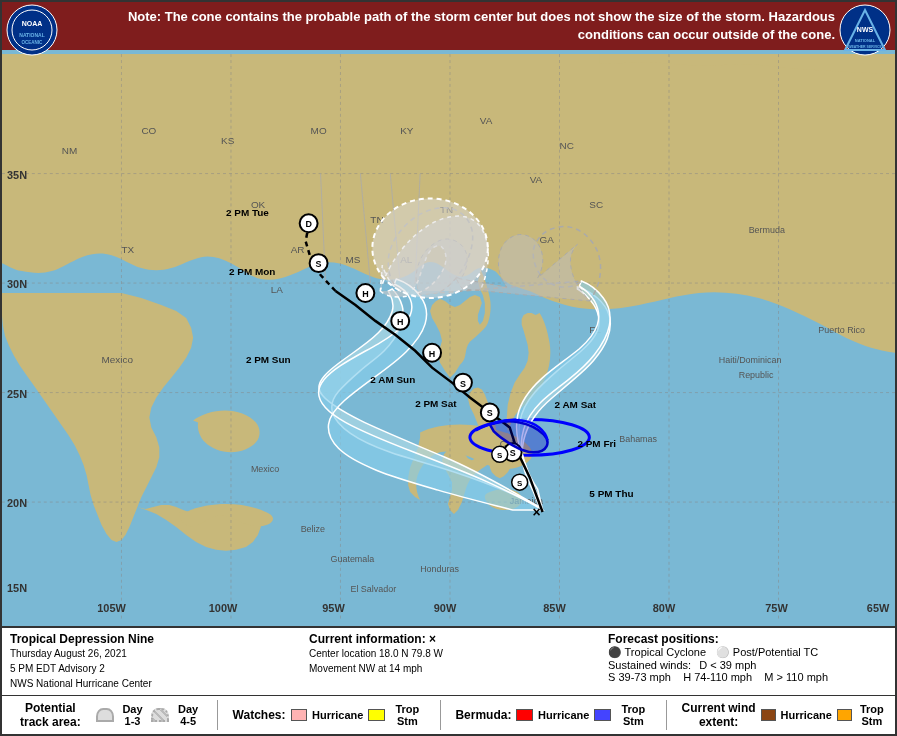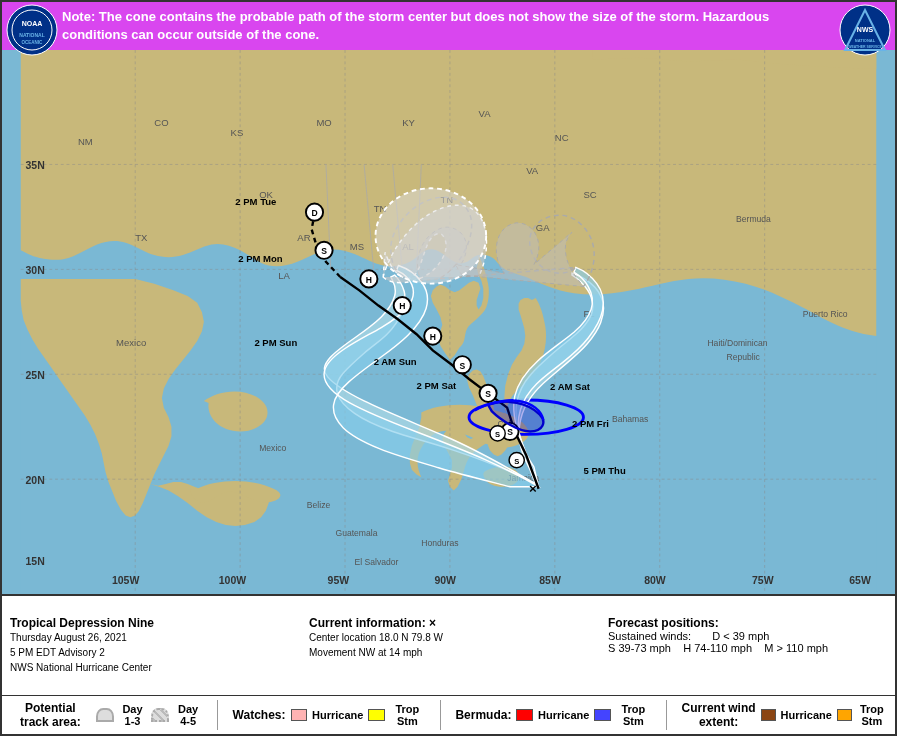--- a/index.html
+++ b/index.html
@@ -12,23 +12,23 @@
     }
     .outer {
       width: 897px;
       height: 736px;
       display: flex;
       flex-direction: column;
       border: 2px solid #333;
     }
     
     .notice-bar {
-      background: #d946ef;
+      background: #7f1d1d;
       color: #fff;
-      text-align: left;
+      text-align: right;
       font-size: 13px;
       font-weight: bold;
       padding: 6px 60px;
       position: relative;
       z-index: 10;
       line-height: 1.4;
     }
     .noaa-logo {
       position: absolute;
       left: 4px;
@@ -62,21 +62,21 @@
 
     
     .info-panel {
       background: #fff;
       border-top: 2px solid #333;
       padding: 0;
     }
     .info-row1 {
       display: flex;
       border-bottom: 1px solid #333;
-      padding: 20px 8px;
+      padding: 4px 8px;
       gap: 20px;
       align-items: flex-start;
     }
     .info-col {
       flex: 1;
     }
     .info-col-text {
       font-size: 10px;
       color: #000;
       line-height: 1.5;
@@ -493,23 +493,27 @@
         <div class="info-col-bold">
           <span>Current information:</span>
           <span> ×</span>
         </div>
         <div class="info-col-text">Center location 18.0 N 79.8 W</div>
         <div class="info-col-text">Movement NW at 14 mph</div>
       </div>
 
       <div class="info-col" style="min-width:260px">
         <div class="info-col-bold">Forecast positions:</div>
+        <div style="display:flex; gap:10px; font-size:11px; align-items:center;">
+          <span>⚫ <span>Tropical Cyclone</span></span>
+          <span>⚪ <span>Post/Potential TC</span></span>
+        </div>
         <div style="font-size:11px;">
           <span>Sustained winds:</span>
-          <span style="margin-left:18px">D &lt; 39 mph</span>
+          <span style="margin-left:5px">D &lt; 39 mph</span>
         </div>
         <div style="font-size:11px;">
           <span>S 39-73 mph</span>
           &nbsp;&nbsp;
           <span>H 74-110 mph</span>
           &nbsp;&nbsp;
           <span>M &gt; 110 mph</span>
         </div>
       </div>
     </div>

